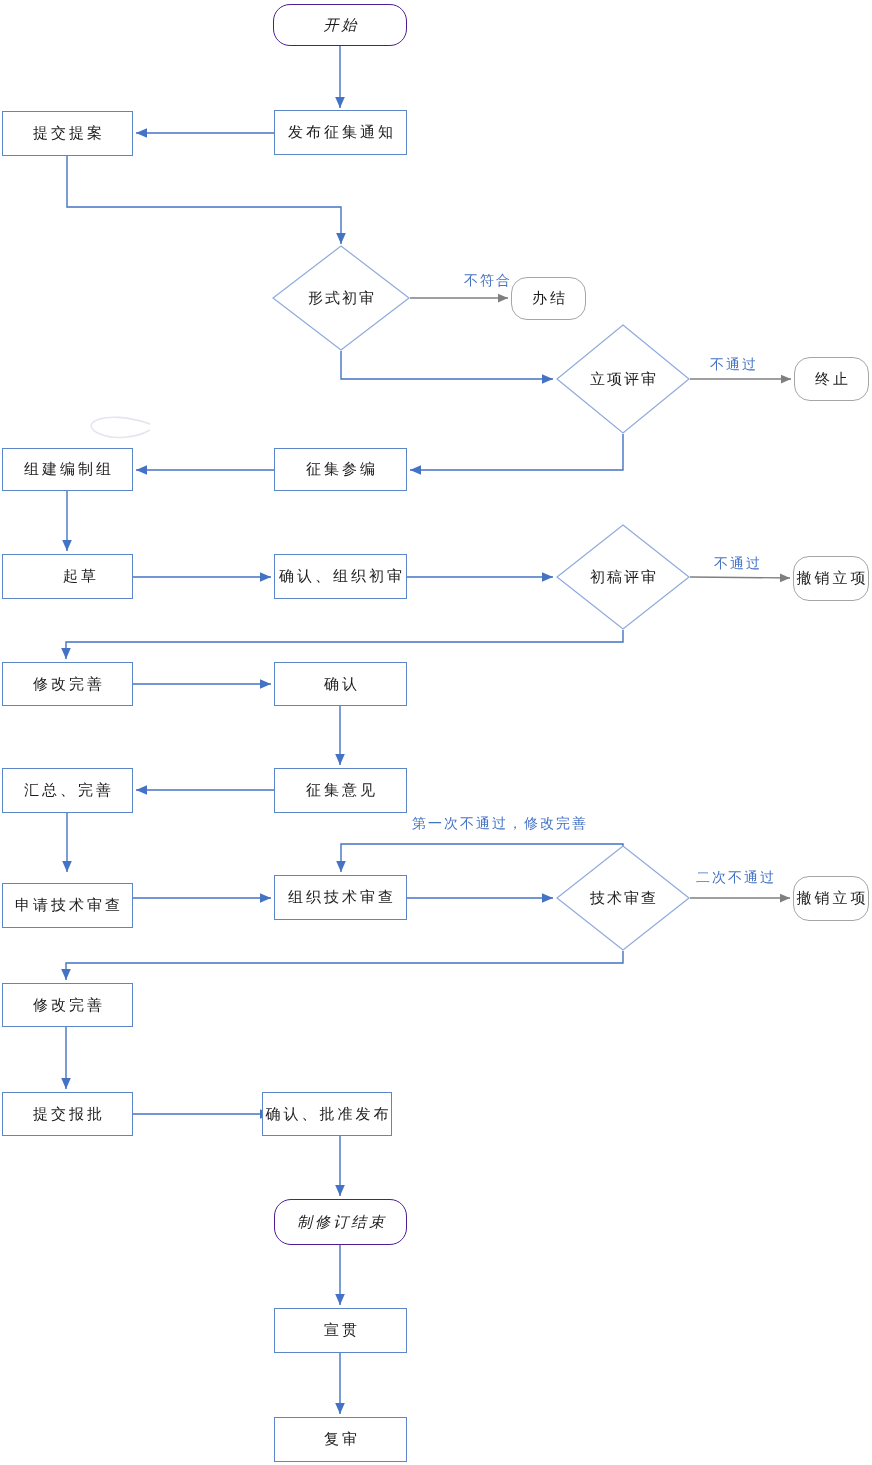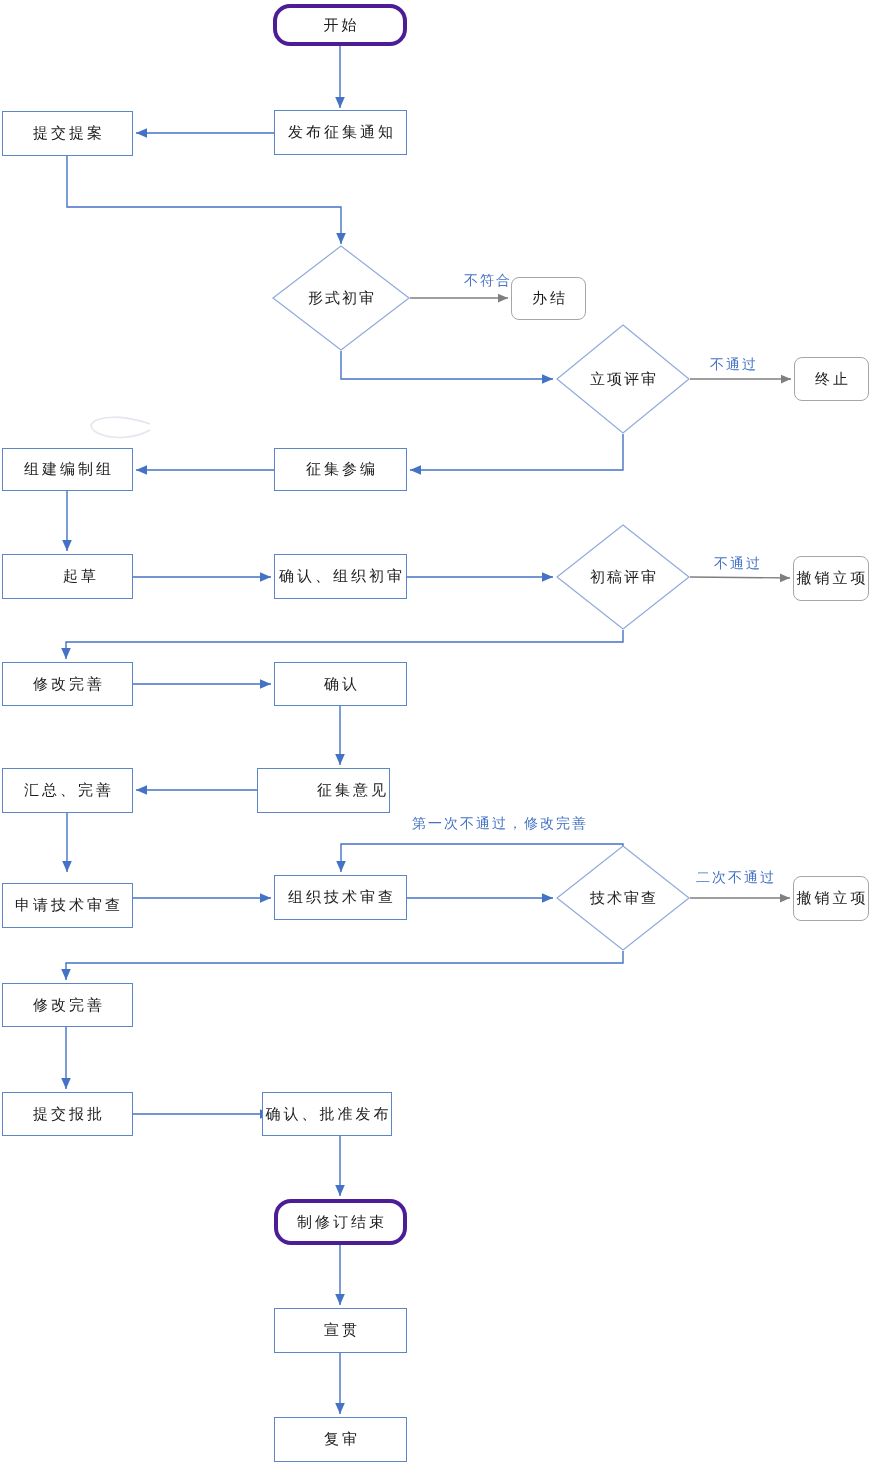--- a/index.html
+++ b/index.html
@@ -15,22 +15,22 @@
   .node {
     position: absolute; z-index: 2;
     background: #ffffff;
     display: flex; align-items: center; justify-content: center;
     box-sizing: border-box;
     font-size: 15px; color: #1c1c1c;
     letter-spacing: 3px; text-indent: 3px;
     white-space: nowrap;
   }
   .rect    { border: 1px solid #5b87c9; }
-  .rounded { border: 4px solid #4c1d95; border-radius: 17px; }
-  .grayend { border: 1px solid #a6a6a6; border-radius: 8px; }
+  .rounded { border: 1px solid #4c1d95; border-radius: 17px; font-style: italic; }
+  .grayend { border: 1px solid #a6a6a6; border-radius: 16px; }
   .diamond { border: none; background: transparent; }
   .diamond svg { position: absolute; left: 0; top: 0; }
   .diamond .dlabel {
     position: relative; z-index: 3;
     font-size: 15px; color: #1c1c1c;
     letter-spacing: 2px; text-indent: 2px;
   }
   .edge-label {
     position: absolute; z-index: 4;
     color: #4472c4;
@@ -147,21 +147,21 @@
   </div>
 
   <div class="node rect" style="left:2px; top:662px; width:131px; height:44px;">
     <span>修改完善</span>
   </div>
 
   <div class="node rect" style="left:274px; top:662px; width:133px; height:44px;">
     <span>确认</span>
   </div>
 
-  <div class="node rect" style="left:257px; top:768px; width:133px; height:45px;justify-content:flex-end;">
+  <div class="node rect" style="left:274px; top:768px; width:133px; height:45px;">
     <span>征集意见</span>
   </div>
 
   <div class="node rect" style="left:2px; top:768px; width:131px; height:45px;">
     <span>汇总、完善</span>
   </div>
 
   <div class="node rect" style="left:2px; top:883px; width:131px; height:45px;">
     <span>申请技术审查</span>
   </div>

